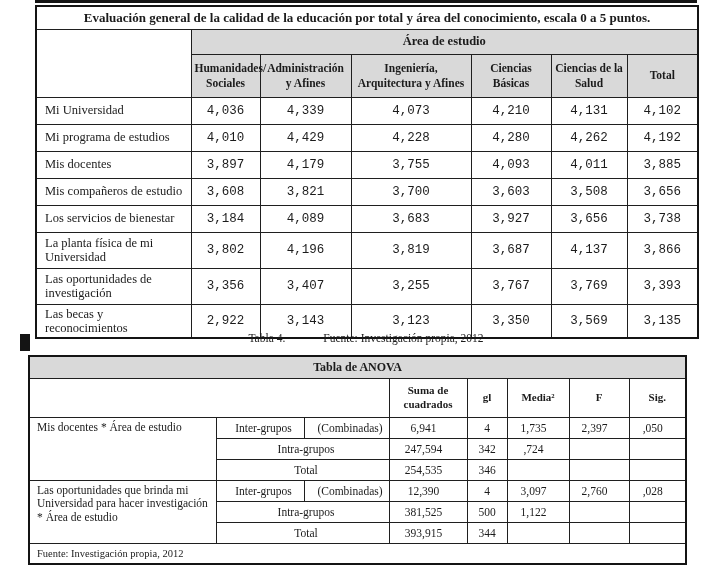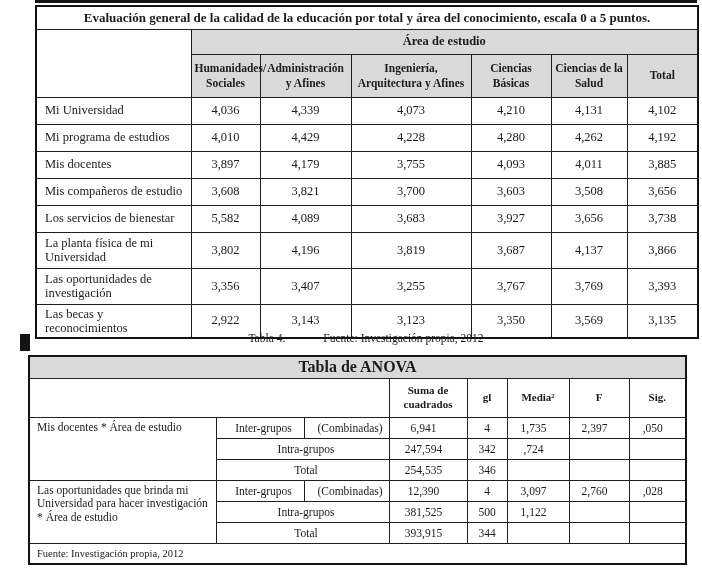--- a/index.html
+++ b/index.html
@@ -53,20 +53,21 @@
   }
   .t1 .row-label {
     text-align: left;
     padding: 2px 4px 2px 8px;
     font-size: 12.5px;
     line-height: 1.15;
   }
   .t1 .num {
     text-align: center;
     font-size: 12.5px;
+    font-family: Liberation Mono, monospace;
   }
   .t1 .r-single { height: 27px; }
   .t1 .r-double { height: 36px; }
   .t1 .r-last { height: 26px; margin-left: 20px; }
 
   
   .caption {
     position: absolute;
     left: 35px; top: 332px;
     width: 662px;
@@ -89,21 +90,21 @@
     position: absolute;
     left: 28px; top: 355px;
     width: 657px;
     border: 2px solid #141414;
     font-size: 11.5px;
   }
   .t2 .title-cell {
     background: #d9d9d9;
     font-weight: bold;
     text-align: center;
-    font-size: 16px;
+    font-size: 12px;
     height: 22px;
   }
   .t2 .col-hd {
     font-weight: bold;
     text-align: center;
     font-size: 11px;
     line-height: 1.2;
     height: 39px;
     padding: 2px;
     background: #ffffff;
@@ -192,21 +193,21 @@
       <td class="row-label">Mis compañeros de estudio</td>
       <td class="num">3,608</td>
       <td class="num">3,821</td>
       <td class="num">3,700</td>
       <td class="num">3,603</td>
       <td class="num">3,508</td>
       <td class="num">3,656</td>
     </tr>
     <tr class="r-single">
       <td class="row-label">Los servicios de bienestar</td>
-      <td class="num">5,582</td>
+      <td class="num">3,184</td>
       <td class="num">4,089</td>
       <td class="num">3,683</td>
       <td class="num">3,927</td>
       <td class="num">3,656</td>
       <td class="num">3,738</td>
     </tr>
     <tr class="r-double">
       <td class="row-label">La planta física de mi Universidad</td>
       <td class="num">3,802</td>
       <td class="num">4,196</td>

